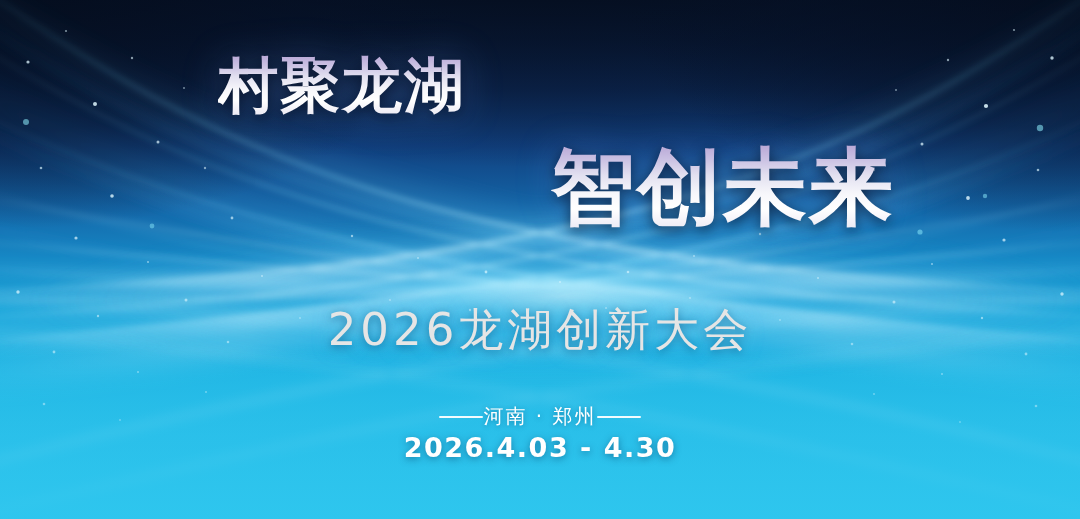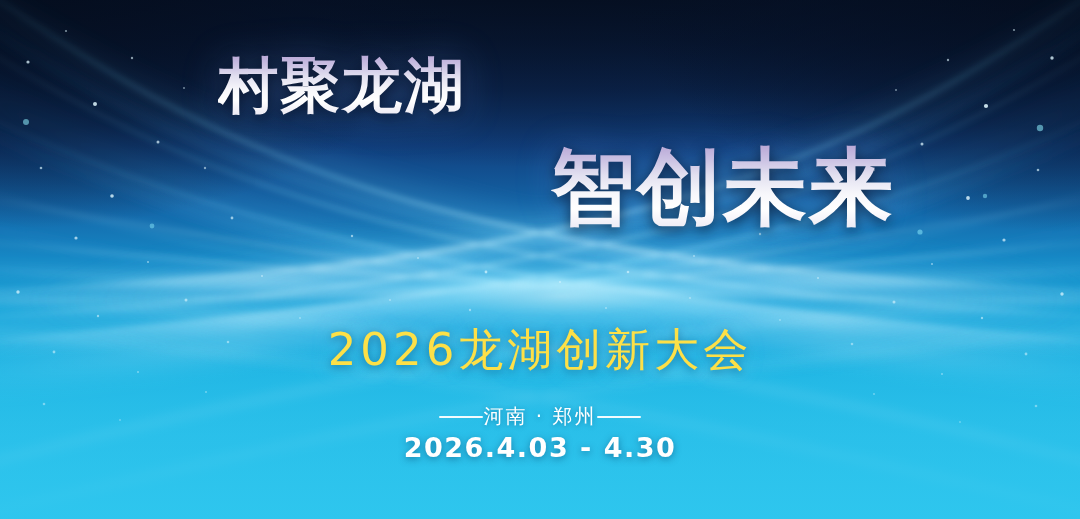--- a/index.html
+++ b/index.html
@@ -120,26 +120,25 @@
 
   .subtitle {
     position: absolute;
     left: 0; right: 0;
     top: 300px;
     text-align: center;
     font-family: "DejaVu Sans", "Liberation Sans", sans-serif;
     font-size: 45px;
     font-weight: 400;
     letter-spacing: 4px;
-    color: #fde047;
+    color: #e5e5e5;
     white-space: nowrap;
     text-shadow:
       0 2px 8px rgba(6,60,104,0.55),
       0 0 22px rgba(180,235,255,0.35);
-    margin-top: 20px;
   }
 
   .place-row {
     position: absolute;
     left: 0; right: 0;
     top: 403px;
     display: flex;
     align-items: center;
     justify-content: center;
     gap: 0;

